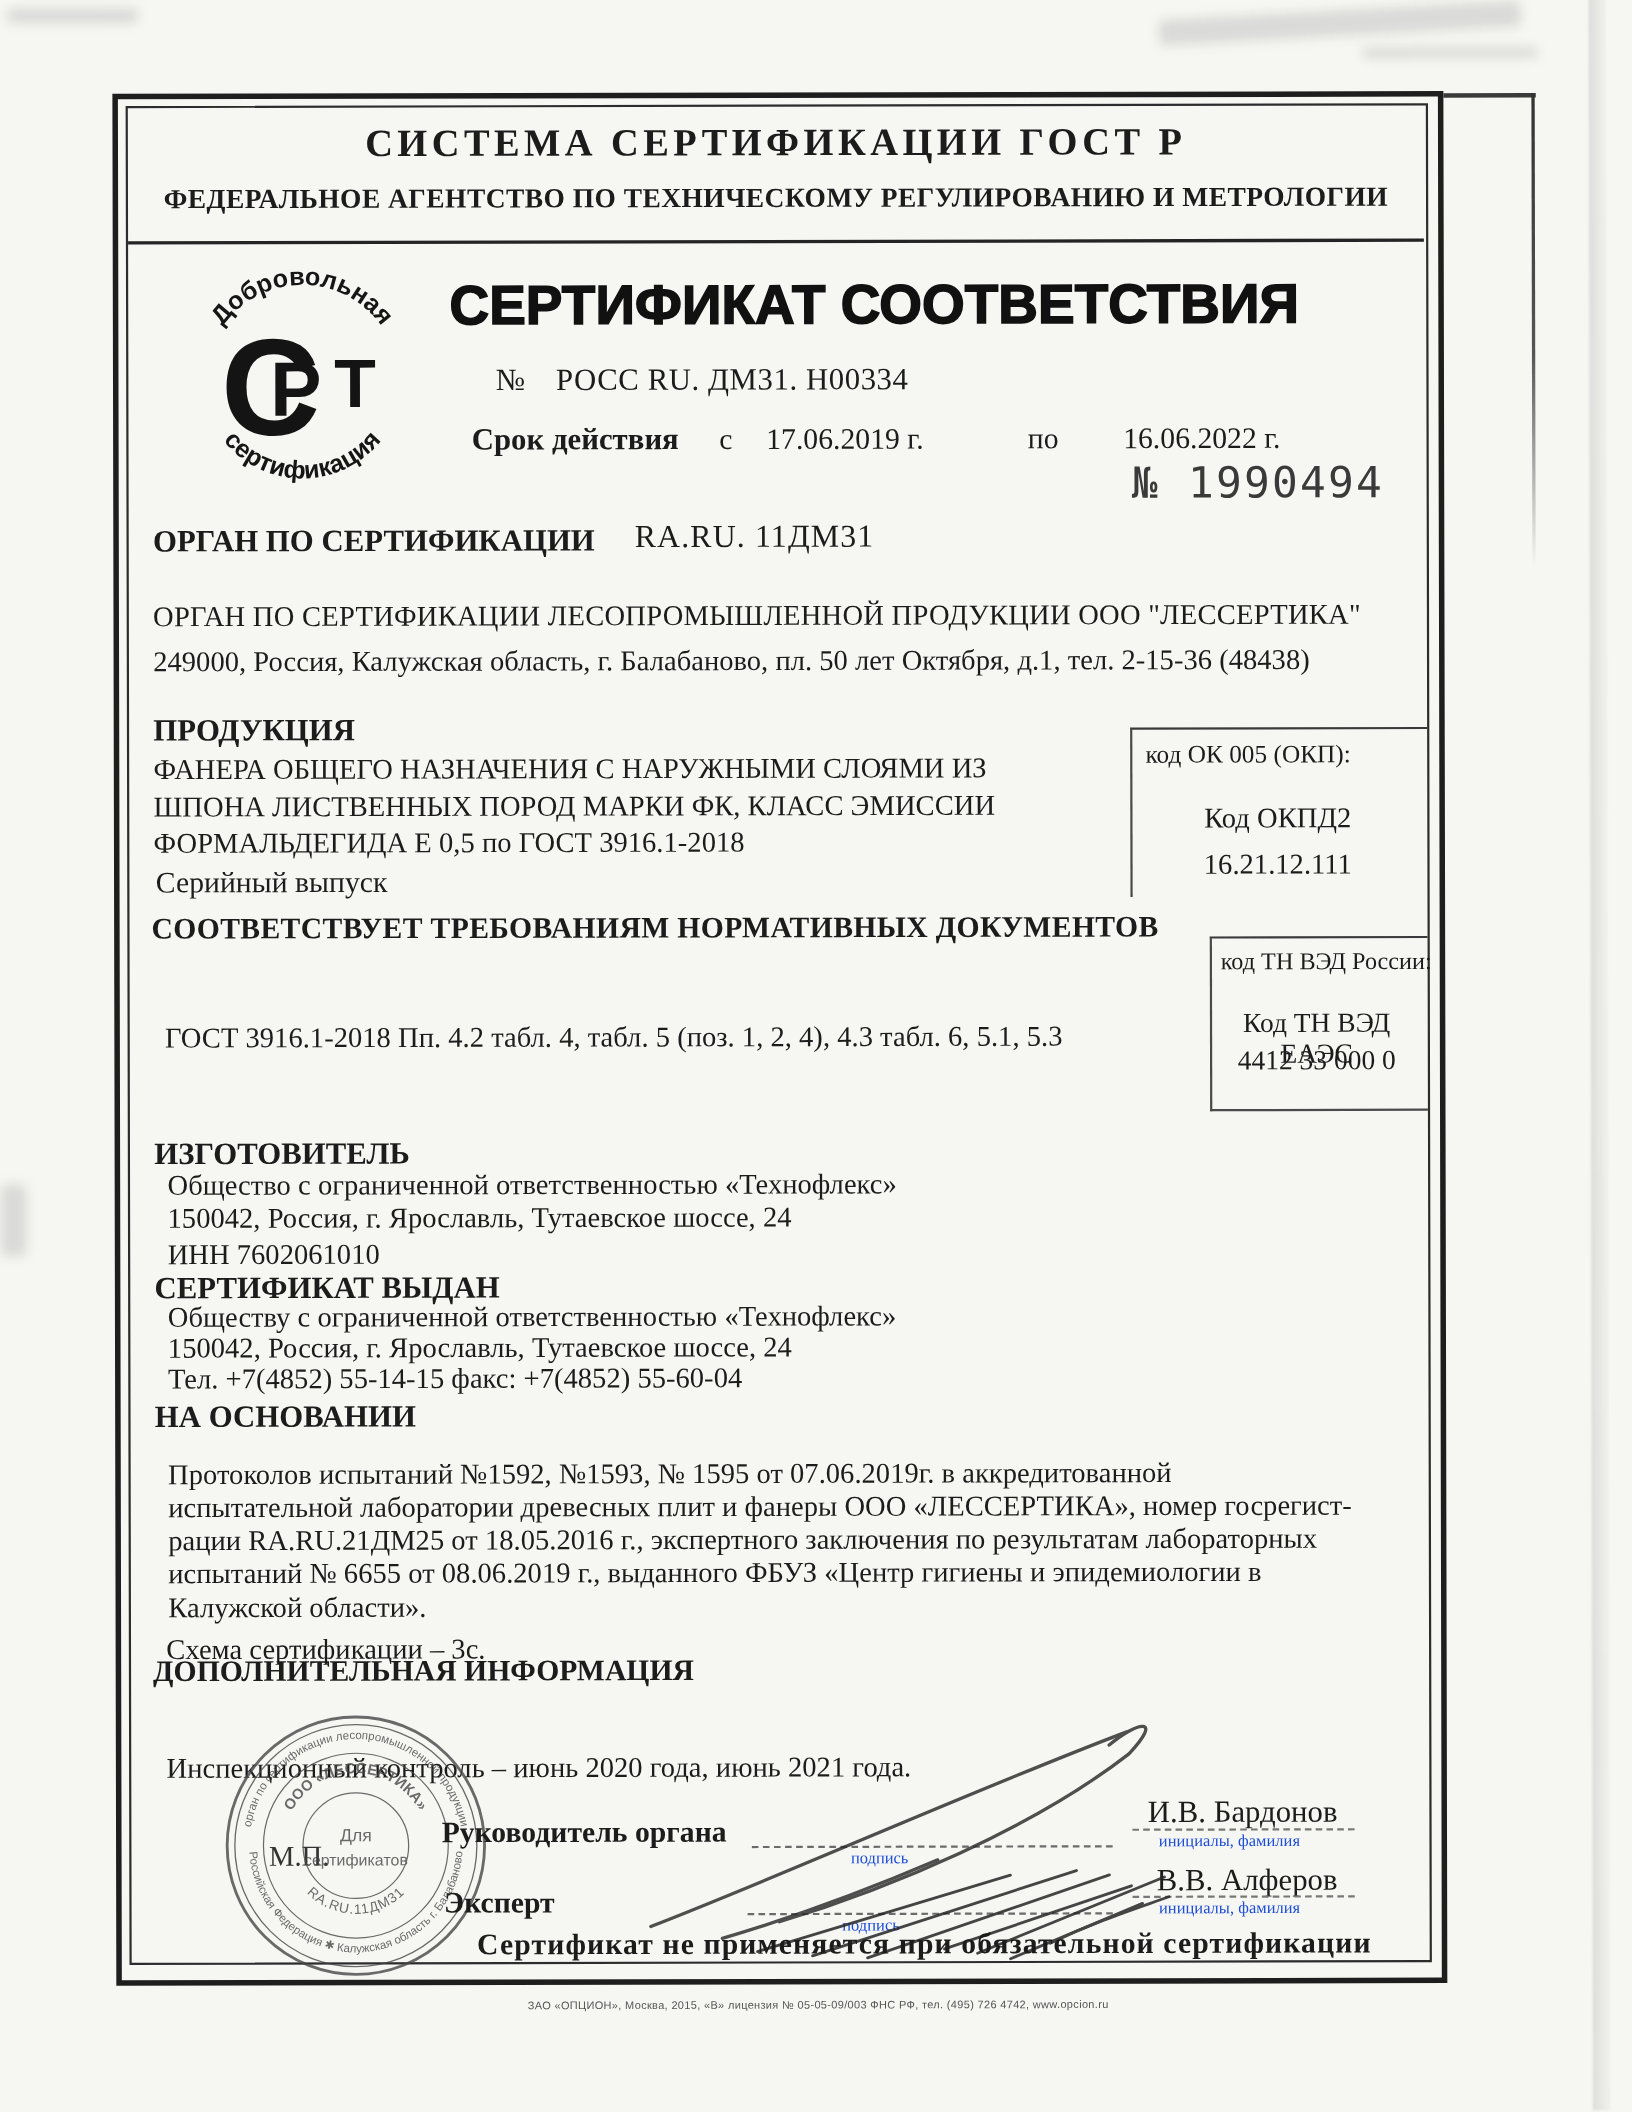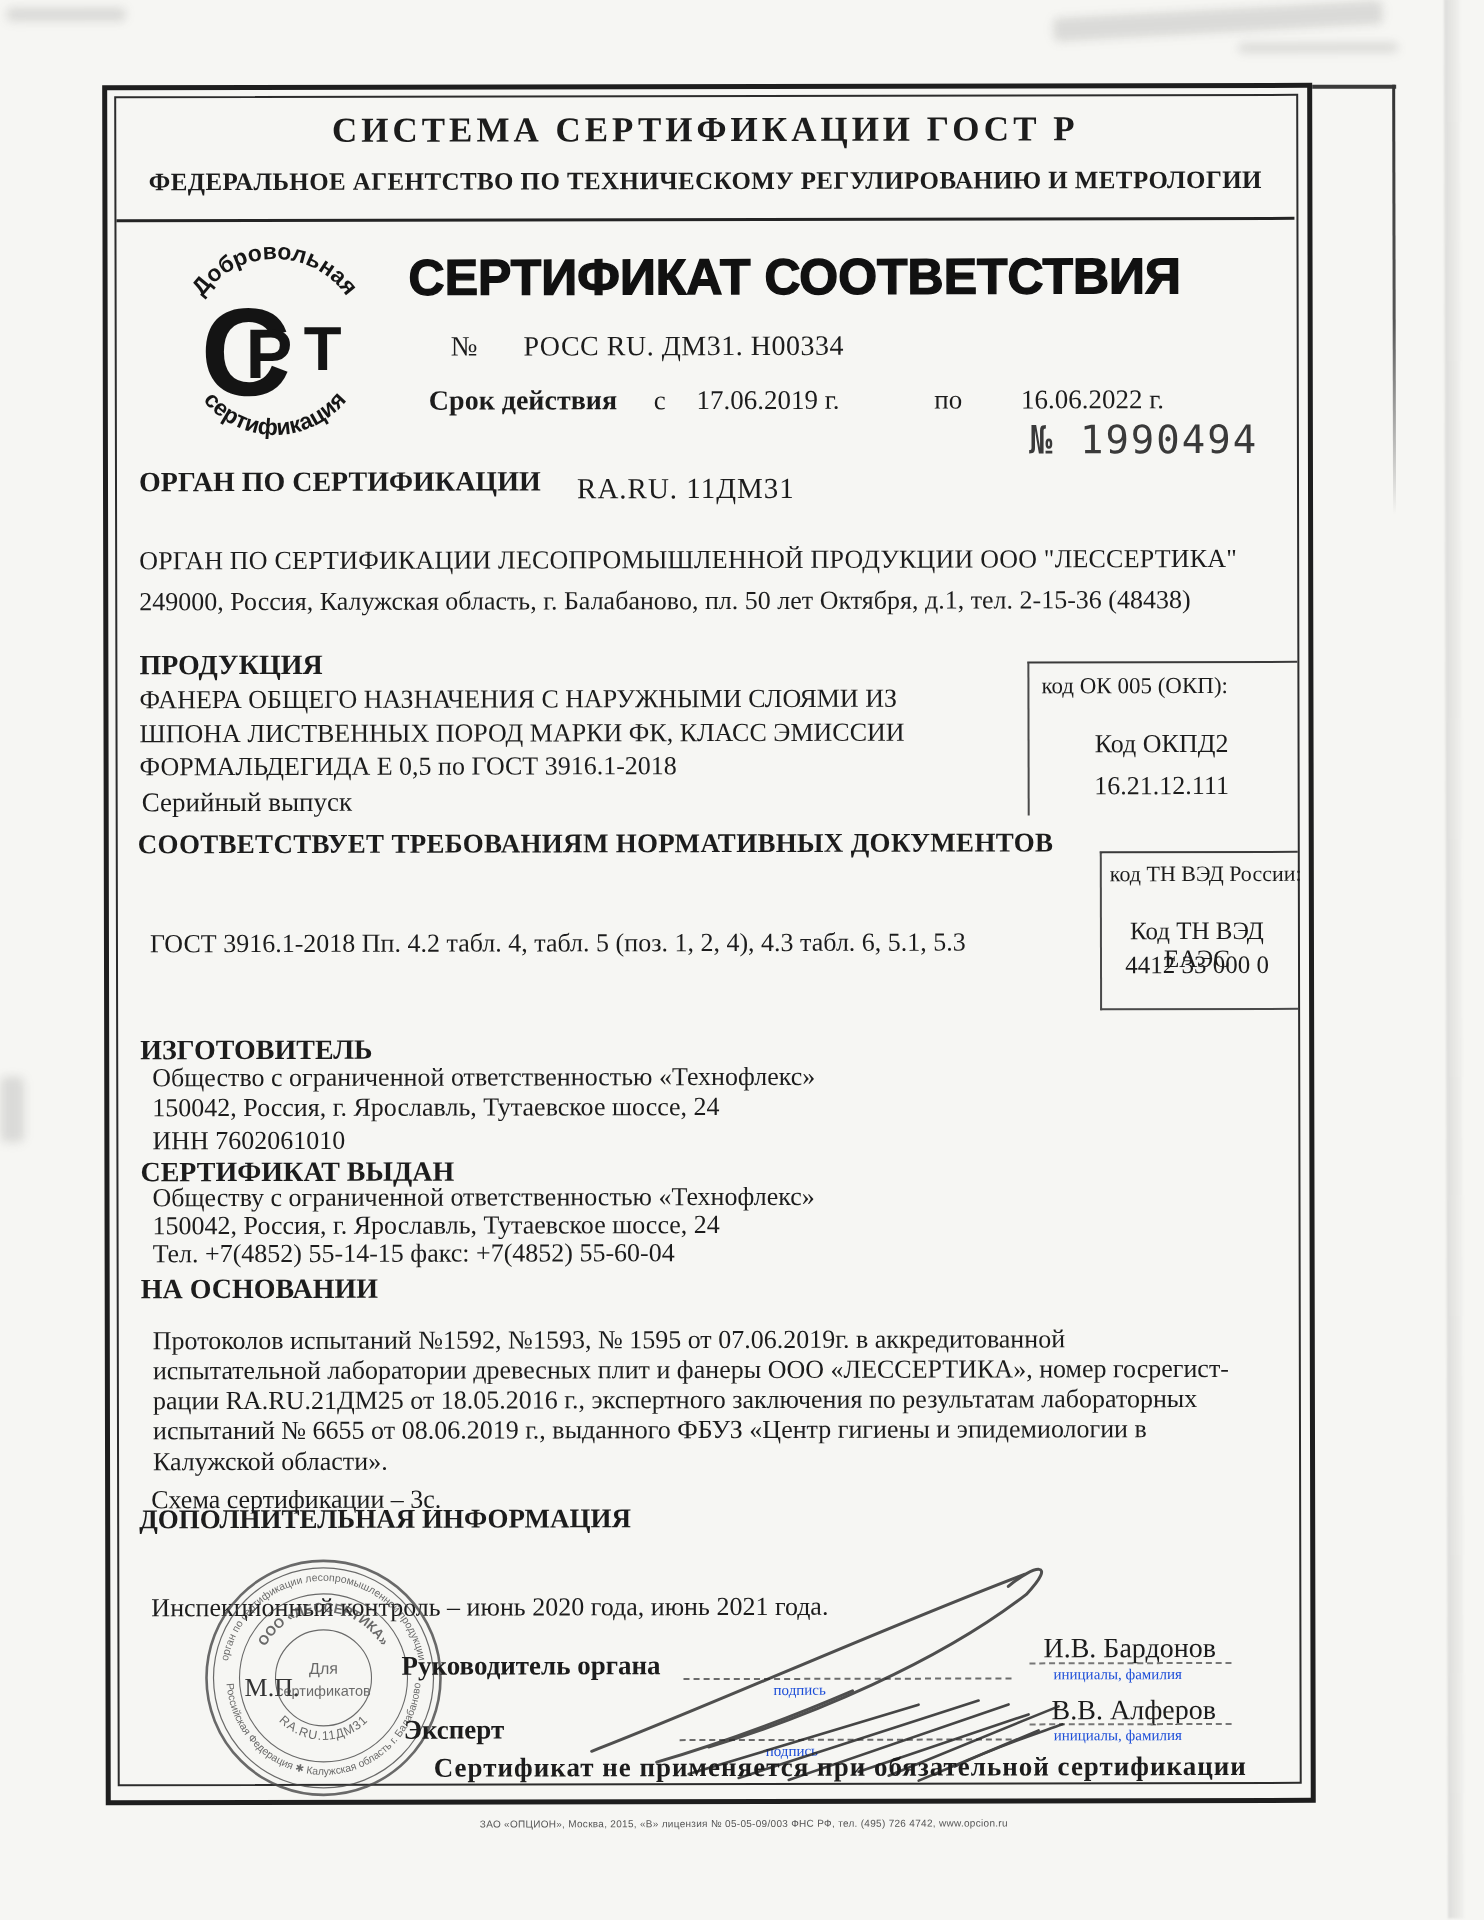--- a/index.html
+++ b/index.html
@@ -18,27 +18,27 @@
   .top-overshoot{left:1314px;top:86px;width:84px;height:4px;background:#3a3a3a;}
   .right-stub{left:1394px;top:86px;width:3px;height:430px;background:linear-gradient(to bottom,#333 0%,#555 55%,rgba(85,85,85,0) 100%);}
   
   .streak-right{left:1446px;top:0;width:16px;height:1920px;background:linear-gradient(90deg,rgba(90,90,90,.16),rgba(120,120,120,.04));filter:blur(1px);}
   .smudge{background:rgba(75,75,75,.16);filter:blur(5px);border-radius:6px;}
   
   .h1{left:118px;top:110px;width:1178px;text-align:center;font-weight:bold;font-size:35px;letter-spacing:4px;}
   .h2{left:118px;top:167px;width:1178px;text-align:center;font-weight:bold;font-size:25px;letter-spacing:.4px;}
   .title{left:410px;top:248px;font-family:"Liberation Sans",sans-serif;font-weight:bold;font-size:50px;letter-spacing:0;-webkit-text-stroke:1.4px #111;color:#111;white-space:nowrap;}
   .numline{left:452px;top:330px;font-size:28px;white-space:nowrap;}
-  .numline .val{margin-left:46px;letter-spacing:.5px;}
+  .numline .val{margin-left:28px;letter-spacing:.5px;}
   .validity{left:430px;top:384px;font-size:27px;white-space:nowrap;}
   .validity .lbl{font-weight:bold;font-size:28px;}
   .blank-num{left:1030px;top:418px;font-family:"DejaVu Sans Mono",monospace;font-size:39px;color:#3a3a3a;letter-spacing:2px;white-space:nowrap;}
   .lab{font-weight:bold;font-size:28px;white-space:nowrap;}
   .body-t{font-size:26px;white-space:nowrap;}
-  .org-label{left:140px;top:465px;}
+  .org-label{left:140px;top:476px;}
   .org-val{left:578px;top:472px;font-size:29px;letter-spacing:1px;}
   .org-name{left:140px;top:545px;font-size:26px;letter-spacing:.2px;}
   .org-addr{left:140px;top:586px;font-size:26px;}
   .prod-label{left:140px;top:648px;}
   .prod-l1{left:140px;top:684px;}
   .prod-l2{left:140px;top:718px;}
   .prod-l3{left:140px;top:751px;}
   .prod-l4{left:142px;top:786px;font-size:27px;}
   
   .okp-box{left:1028px;top:662px;width:268px;height:152px;border-top:2px solid #3a3a3a;border-left:2px solid #4a4a4a;}

